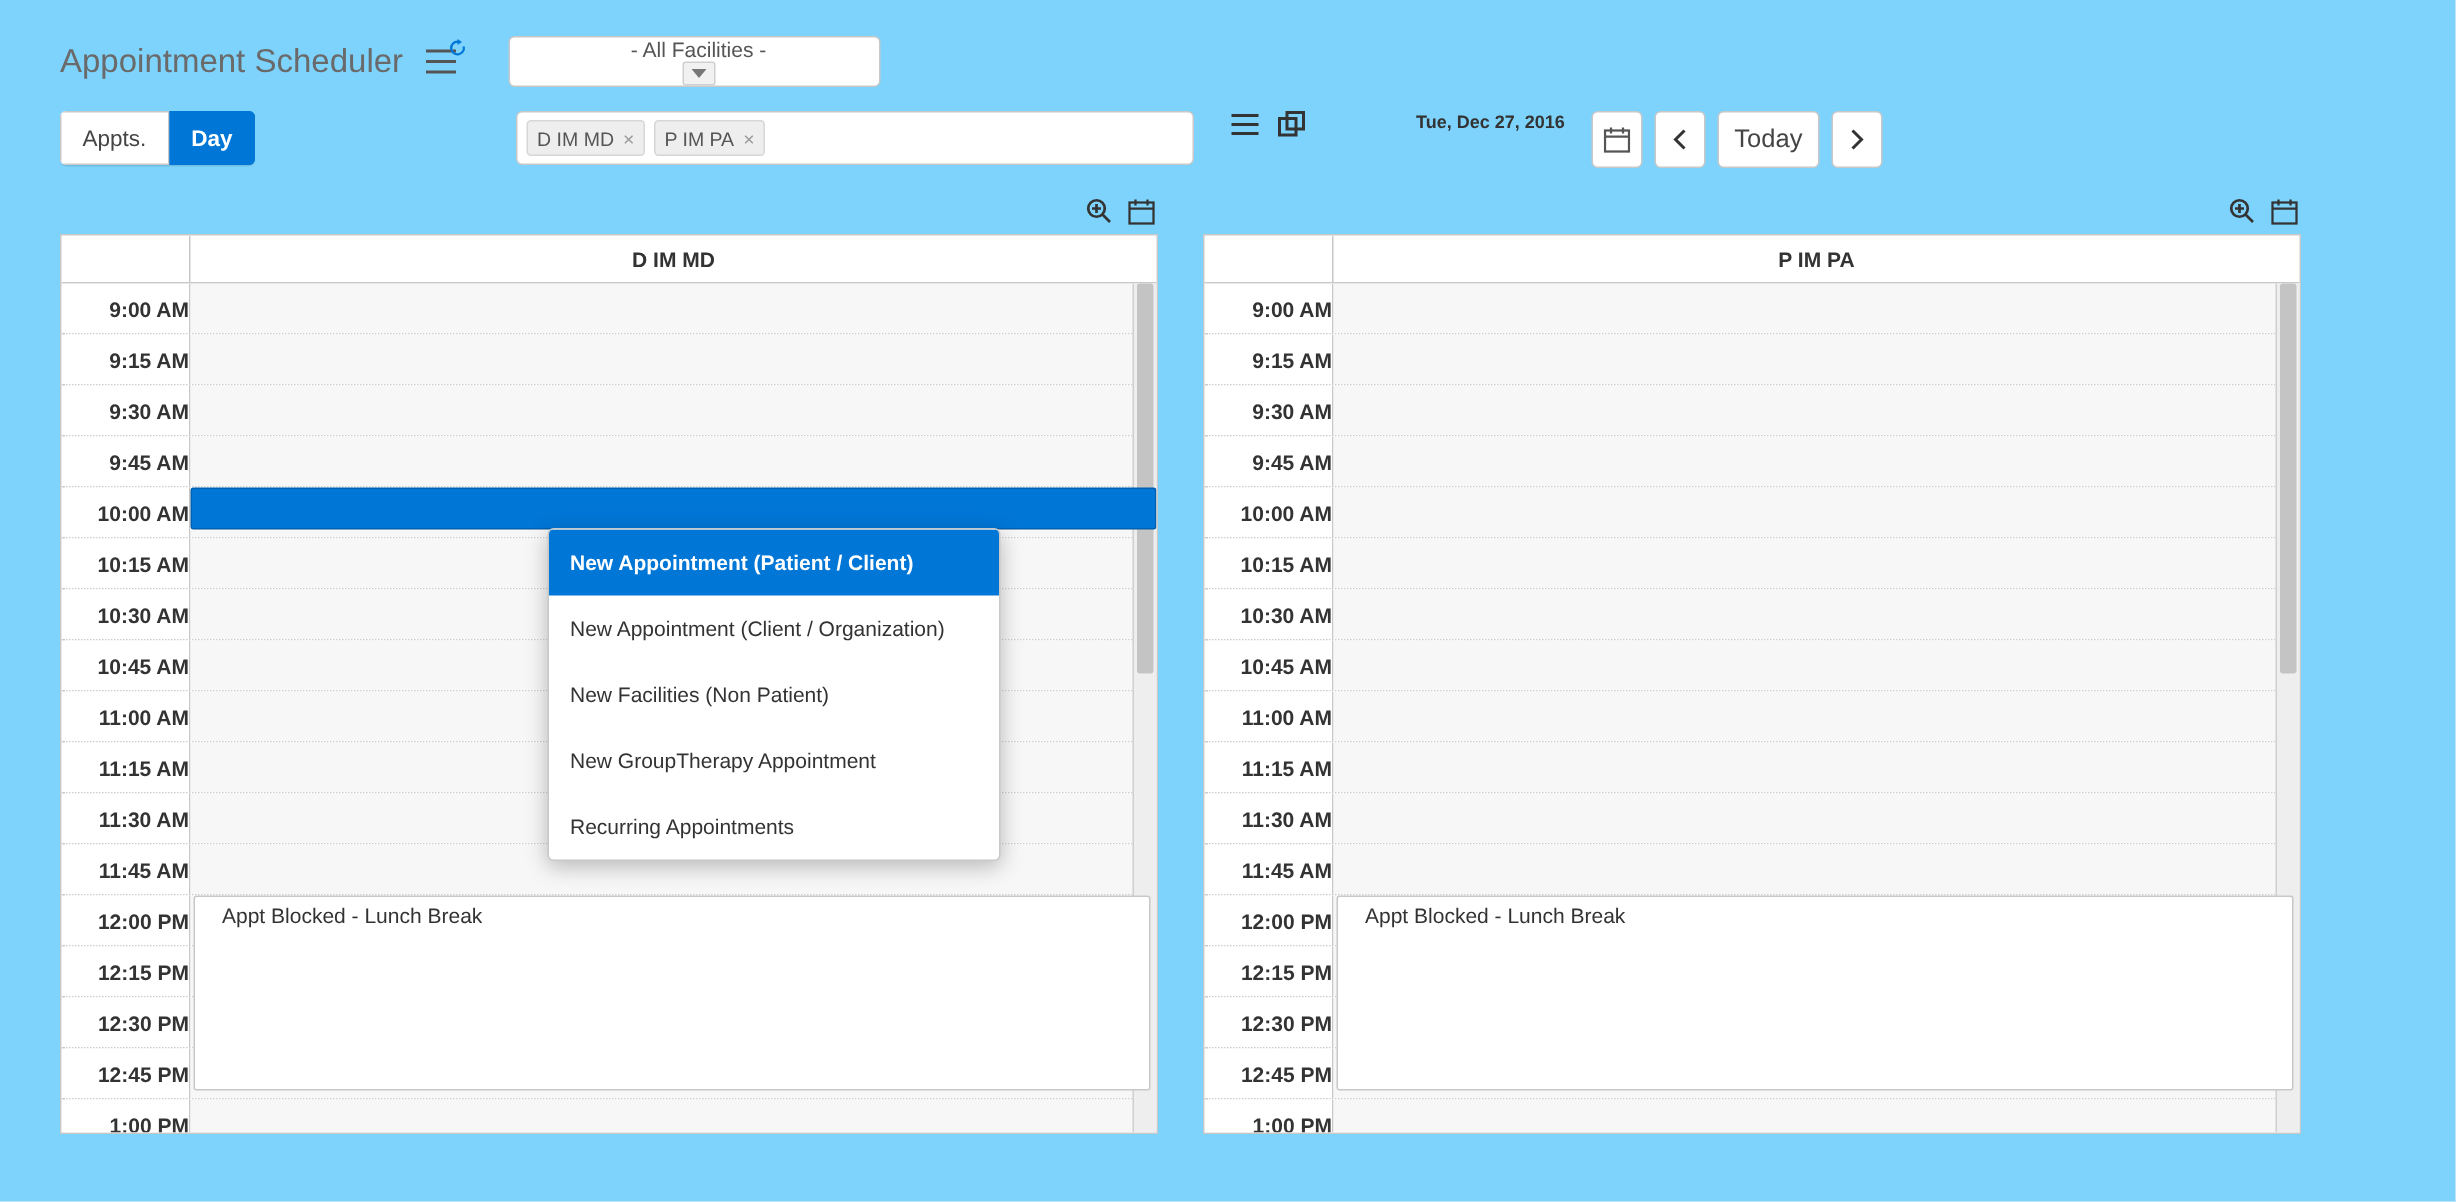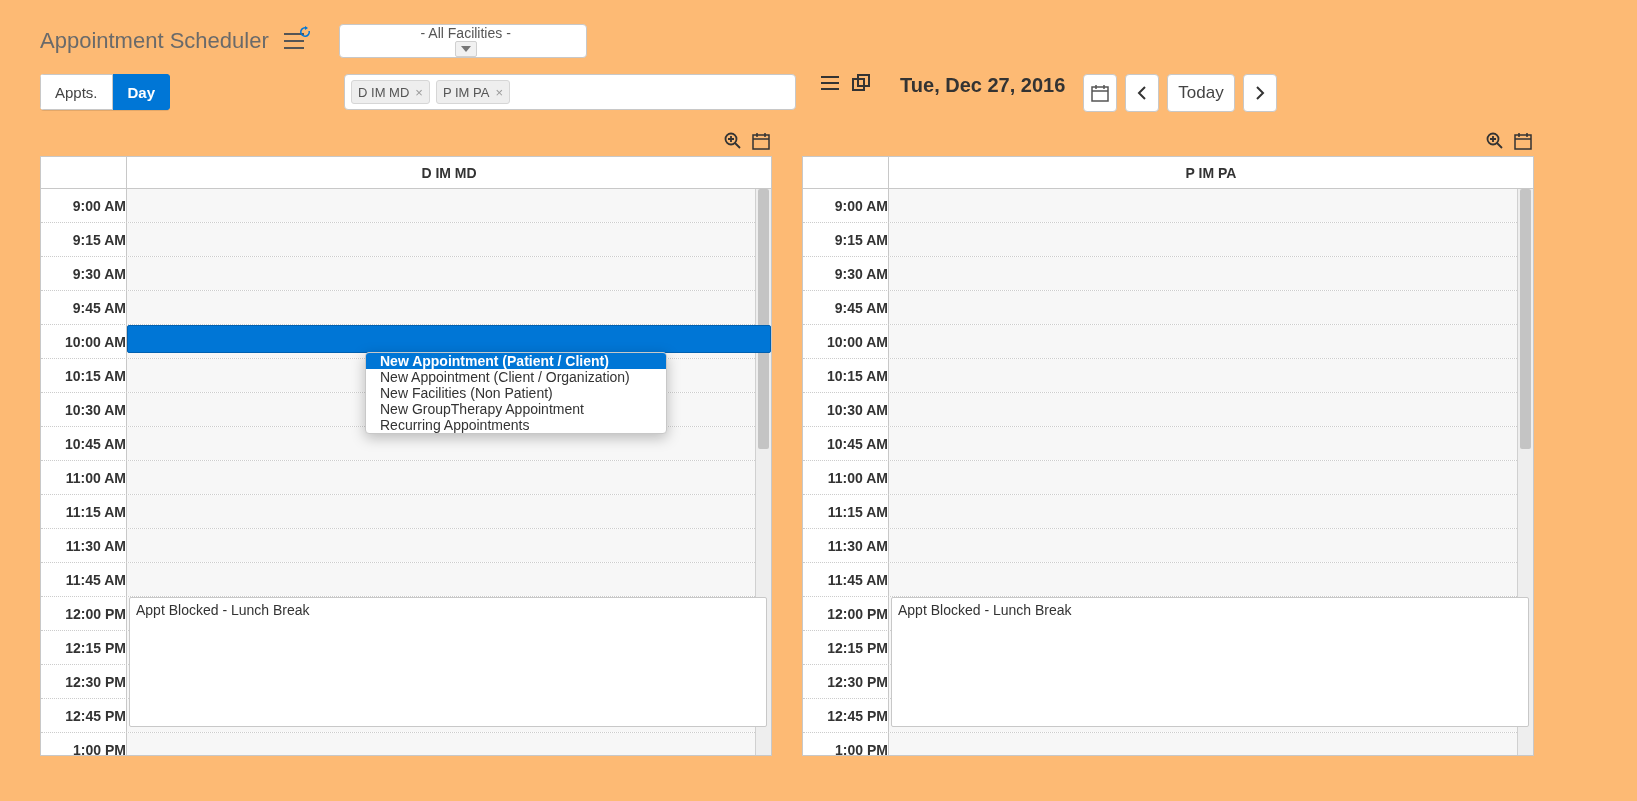--- a/index.html
+++ b/index.html
@@ -8,21 +8,21 @@
     font-family: Arial, Helvetica, sans-serif;
     background: #f0f2f5;
     color: #333;
     font-size: 14px;
   }
   .page {
     width: 1637px;
     height: 801px;
     position: relative;
     overflow: hidden;
-    background: #fdba74;
+    background: #7dd3fc;
   }
   
   .hdr-row1 {
     position: absolute;
     left: 40px; top: 24px;
     display: flex; align-items: center; gap: 14px;
   }
   .title {
     font-size: 22px;
     color: #6a6a6a;
@@ -104,23 +104,23 @@
     color:#555;
     font-size:13px;
   }
   .chip .x { color:#999; cursor:pointer; }
   .mid-icons {
     margin-left: 24px;
     display:flex; align-items:center; gap:12px;
     color:#444;
   }
   .date-label {
-    margin-left: 30px;
+    margin-left: 74px;
     font-weight:bold;
-    font-size:20px;
+    font-size:12px;
     color:#333;
   }
   .date-nav {
     margin-left: 18px;
     display:flex; align-items:center; gap:8px;
   }
   .btn {
     height:38px; min-width:34px;
     padding:0 10px;
     background:#fff;
@@ -212,37 +212,37 @@
     border:1px solid #0060b0;
     border-radius:2px;
   }
   
   .blocked {
     position:absolute;
     left:88px; right:4px;
     background:#fff;
     border:1px solid #c8c8c8;
     border-radius:2px;
-    padding:4px 6px;
+    padding:4px 18px;
     color:#333;
     font-size:14px;
   }
   
   .ctx-menu {
     position:absolute;
     width:302px;
     background:#fff;
     border:1px solid #c8c8c8;
     border-radius:4px;
     box-shadow:0 4px 14px rgba(0,0,0,.25);
     overflow:hidden;
     z-index:50;
   }
   .ctx-item {
-    padding:0 14px;
+    padding:14px 14px;
     color:#333;
     font-size:14px;
   }
   .ctx-item.hover {
     background:#0076d6;
     color:#fff;
     font-weight:bold;
   }
 </style>
 </head>

